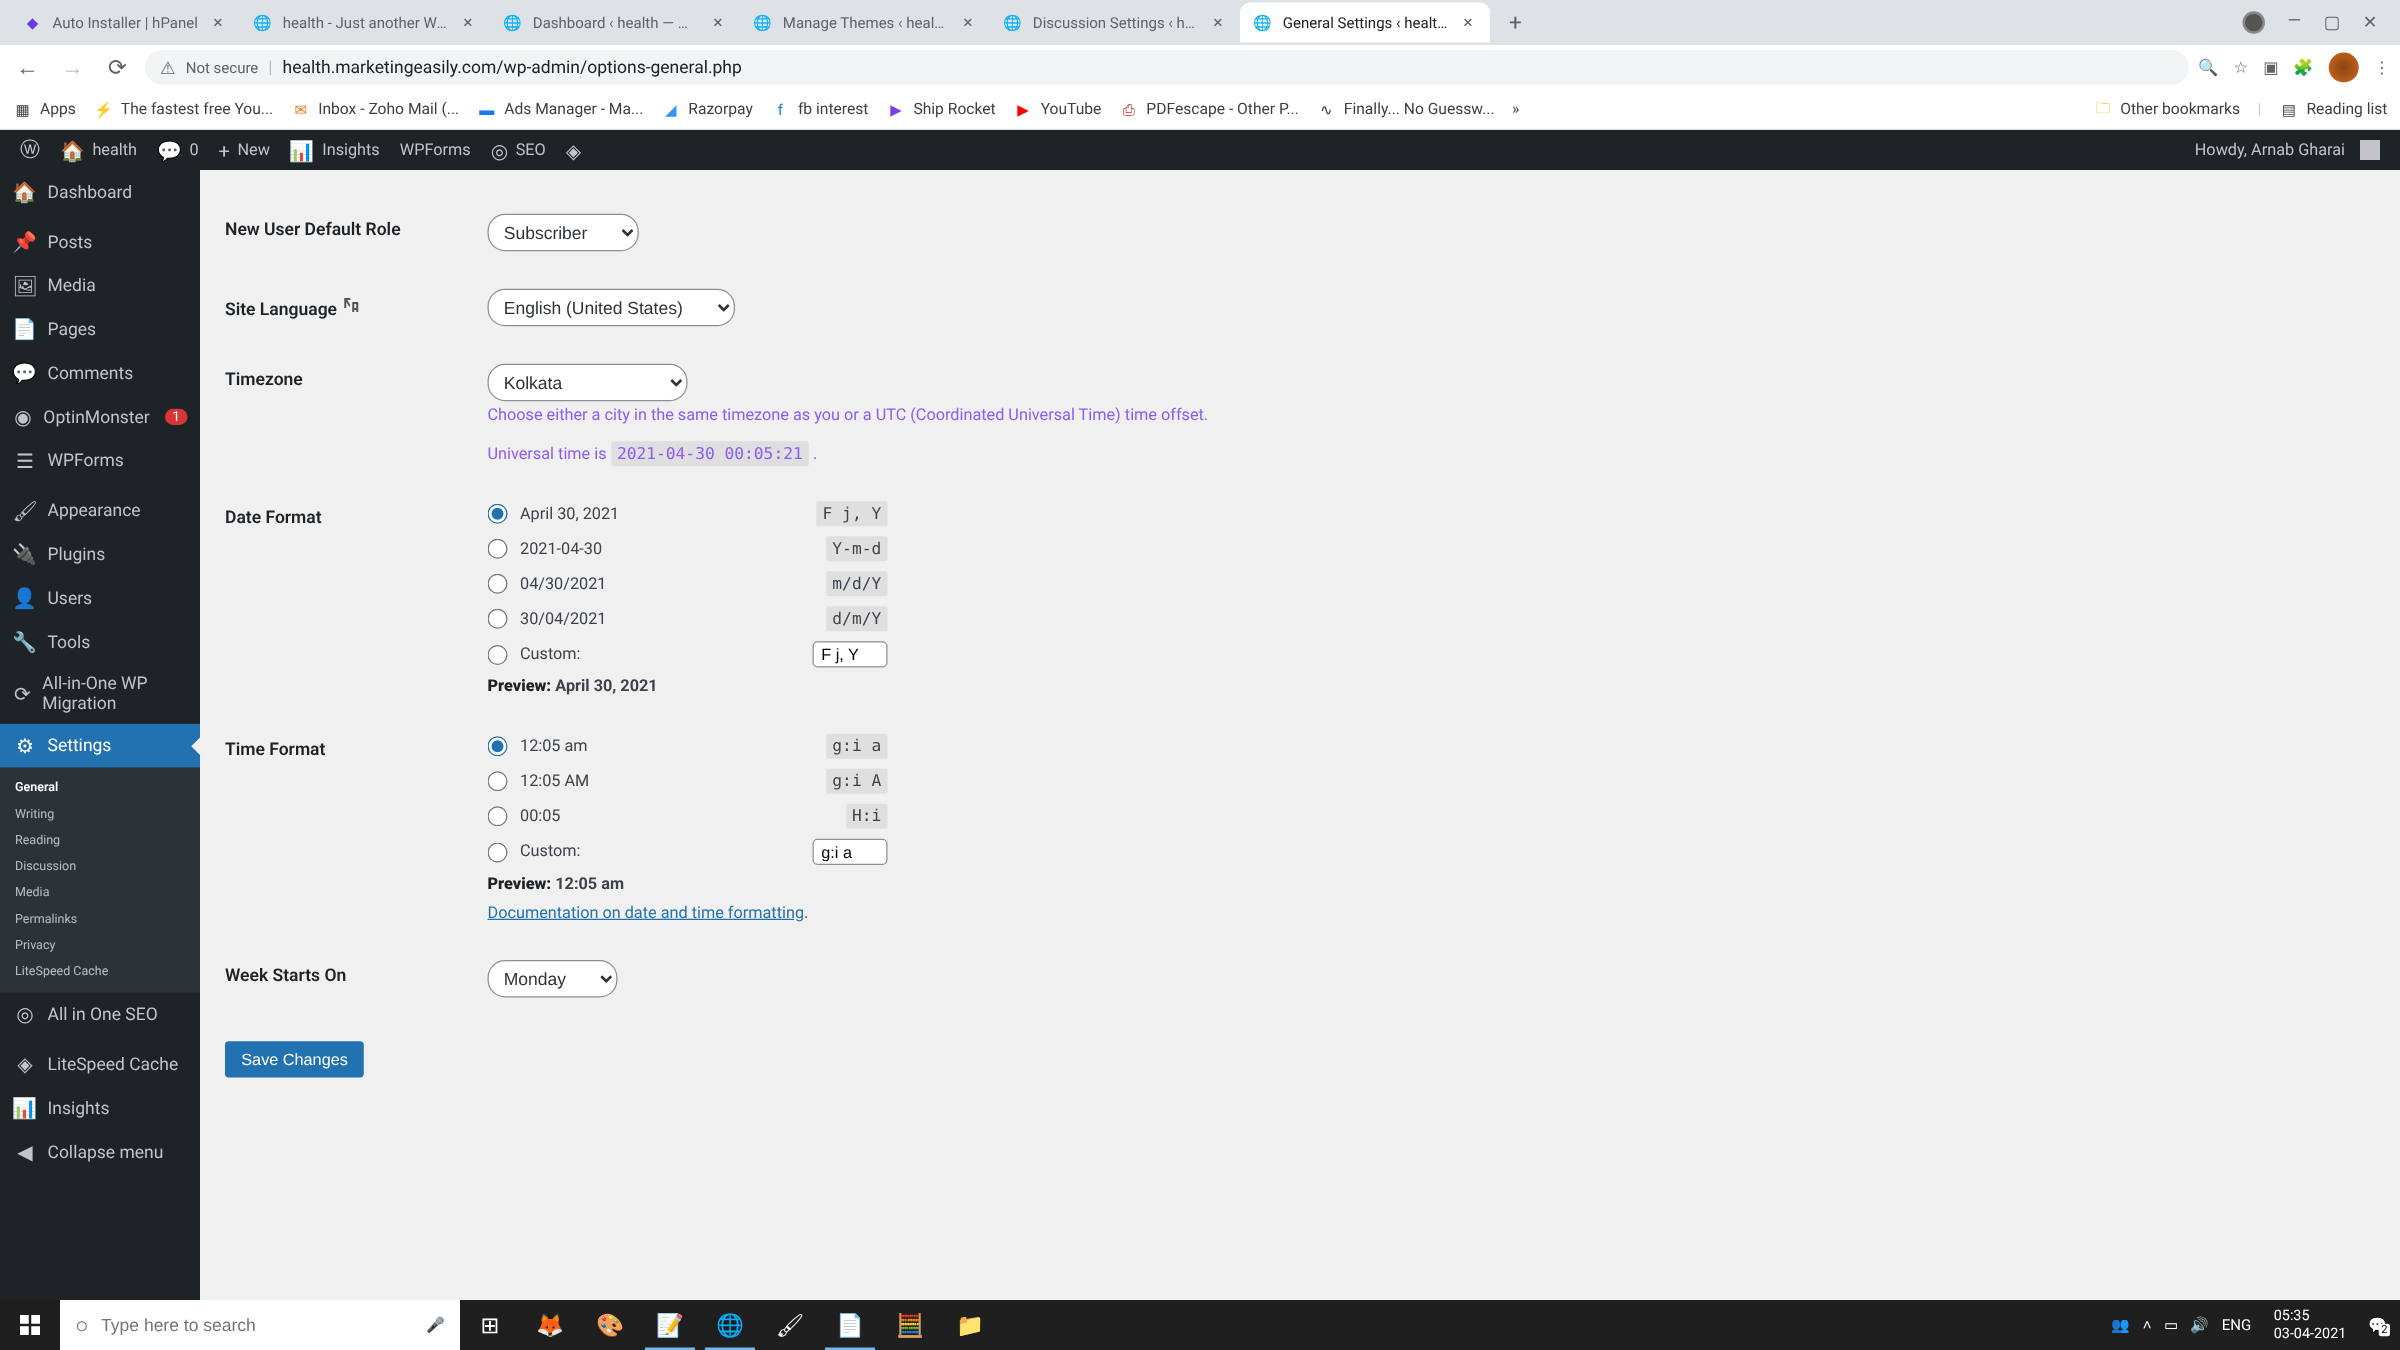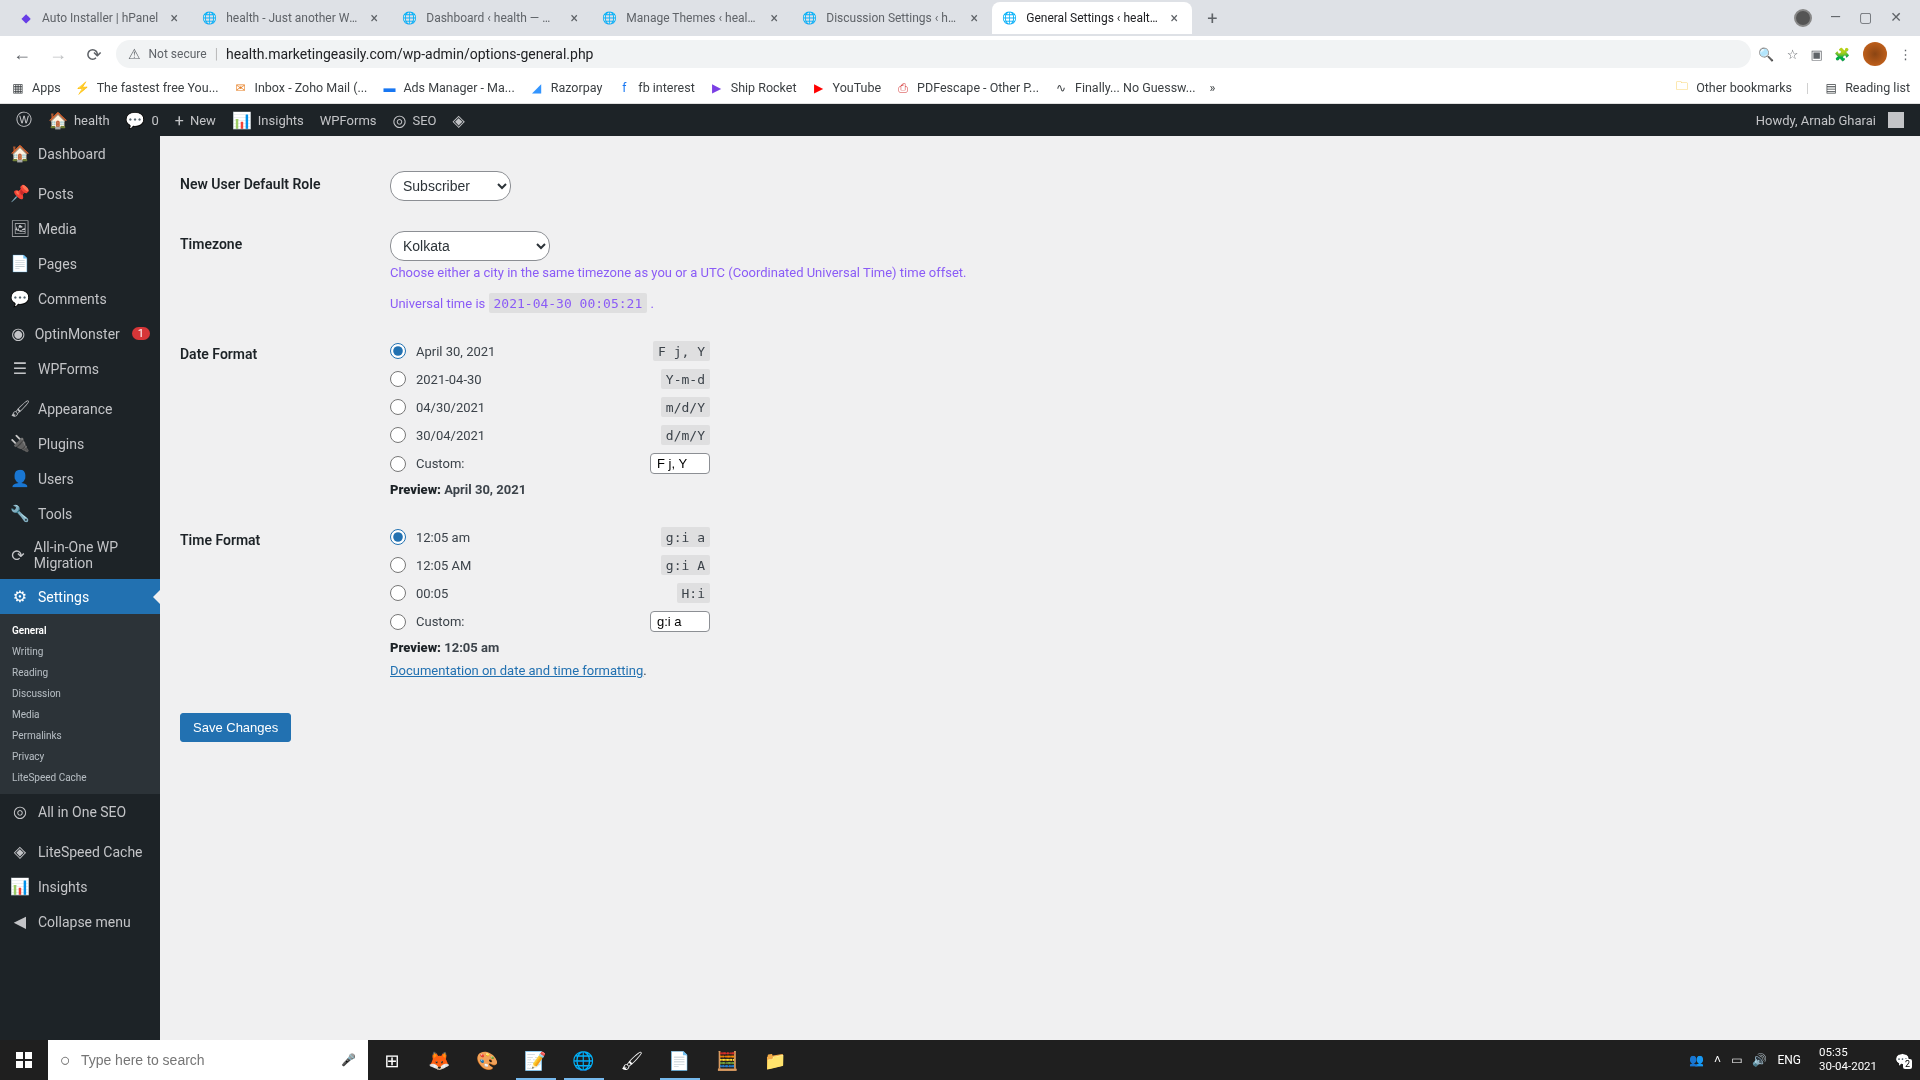--- a/index.html
+++ b/index.html
@@ -329,20 +329,26 @@
   </div>
 
   <div class="wp-content">
     <table class="form-table">
       <tbody>
           <tr>
         <th>New User Default Role</th>
         <td><select><option>Subscriber</option></select></td>
       </tr>
       <tr>
+        <th><span>Site Language</span> <span class="lang-icon"><svg viewBox="0 0 20 20">
+                  <path fill="#555" d="M3 3h6v2H6l3 5-1 2-3-5v6H3V3zm8 4h6v10h-2v-2h-2v2h-2V7zm2 2v4h2V9h-2z"></path>
+                </svg></span></th>
+        <td><select style="min-width:140px"><option>English (United States)</option></select></td>
+      </tr>
+      <tr>
         <th>Timezone</th>
         <td>
           <select style="min-width:160px"><option>Kolkata</option></select>
           <p class="description">Choose either a city in the same timezone as you or a UTC (Coordinated Universal Time) time offset.</p>
           <p class="description" style="margin-top:16px">
             <span>Universal time is</span>
             <code>2021-04-30 00:05:21</code> .
           </p>
         </td>
       </tr>
@@ -400,20 +406,24 @@
             </div>
             <div class="radio-row" style="width:320px">
               <input type="radio" name="tf" style="">
               <span class="radio-label">Custom:</span>
               <input class="custom-input format-code" value="g:i a" style="">
             </div>
             <p class="preview-line"><strong>Preview:</strong> <span>12:05 am</span></p>
             <p class="doc-link"><a href="#">Documentation on date and time formatting</a>.</p>
           </fieldset>
         </td>
+      </tr>
+      <tr>
+        <th>Week Starts On</th>
+        <td><select><option>Monday</option></select></td>
       </tr>
     </tbody>
       </table>
     <button class="button-primary">Save Changes</button>
   </div>
 </div>
 
 <div class="taskbar">
   <div class="start-btn">
     <svg width="16" height="16" viewBox="0 0 16 16">
@@ -440,17 +450,17 @@
     <div class="task-icon">📁</div>
   </div>
   <div class="tray">
     <span>👥</span>
     <span>˄</span>
     <span>▭</span>
     <span>🔊</span>
     <span>ENG</span>
     <div class="tray-time">
       <div>05:35</div>
-      <div>30-04-2021</div>
+      <div>03-04-2021</div>
     </div>
     <span style="position:relative">💬<span style="position:absolute;bottom:-2px;right:-2px;font-size:9px;background:#fff;color:#000;border-radius:2px;padding:0 2px">2</span></span>
   </div>
 </div>
 
 </body></html>

